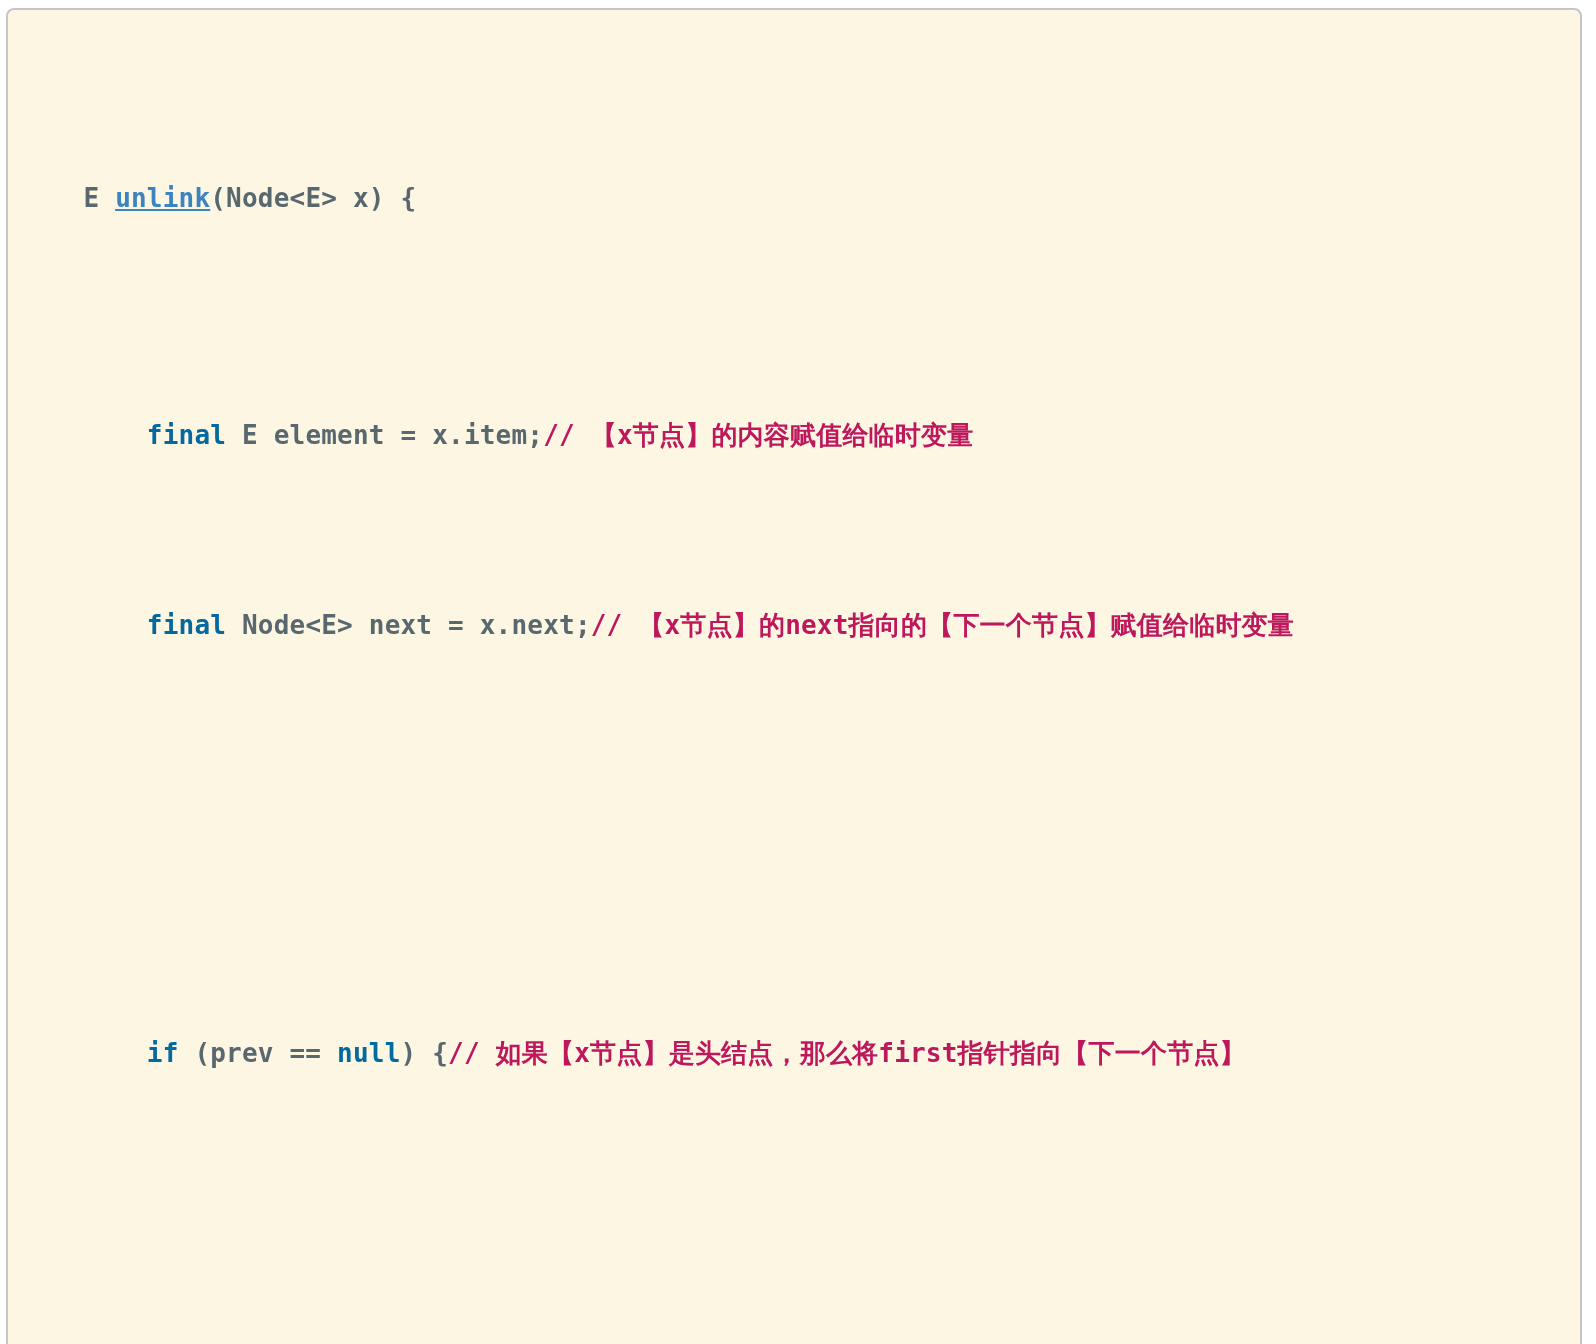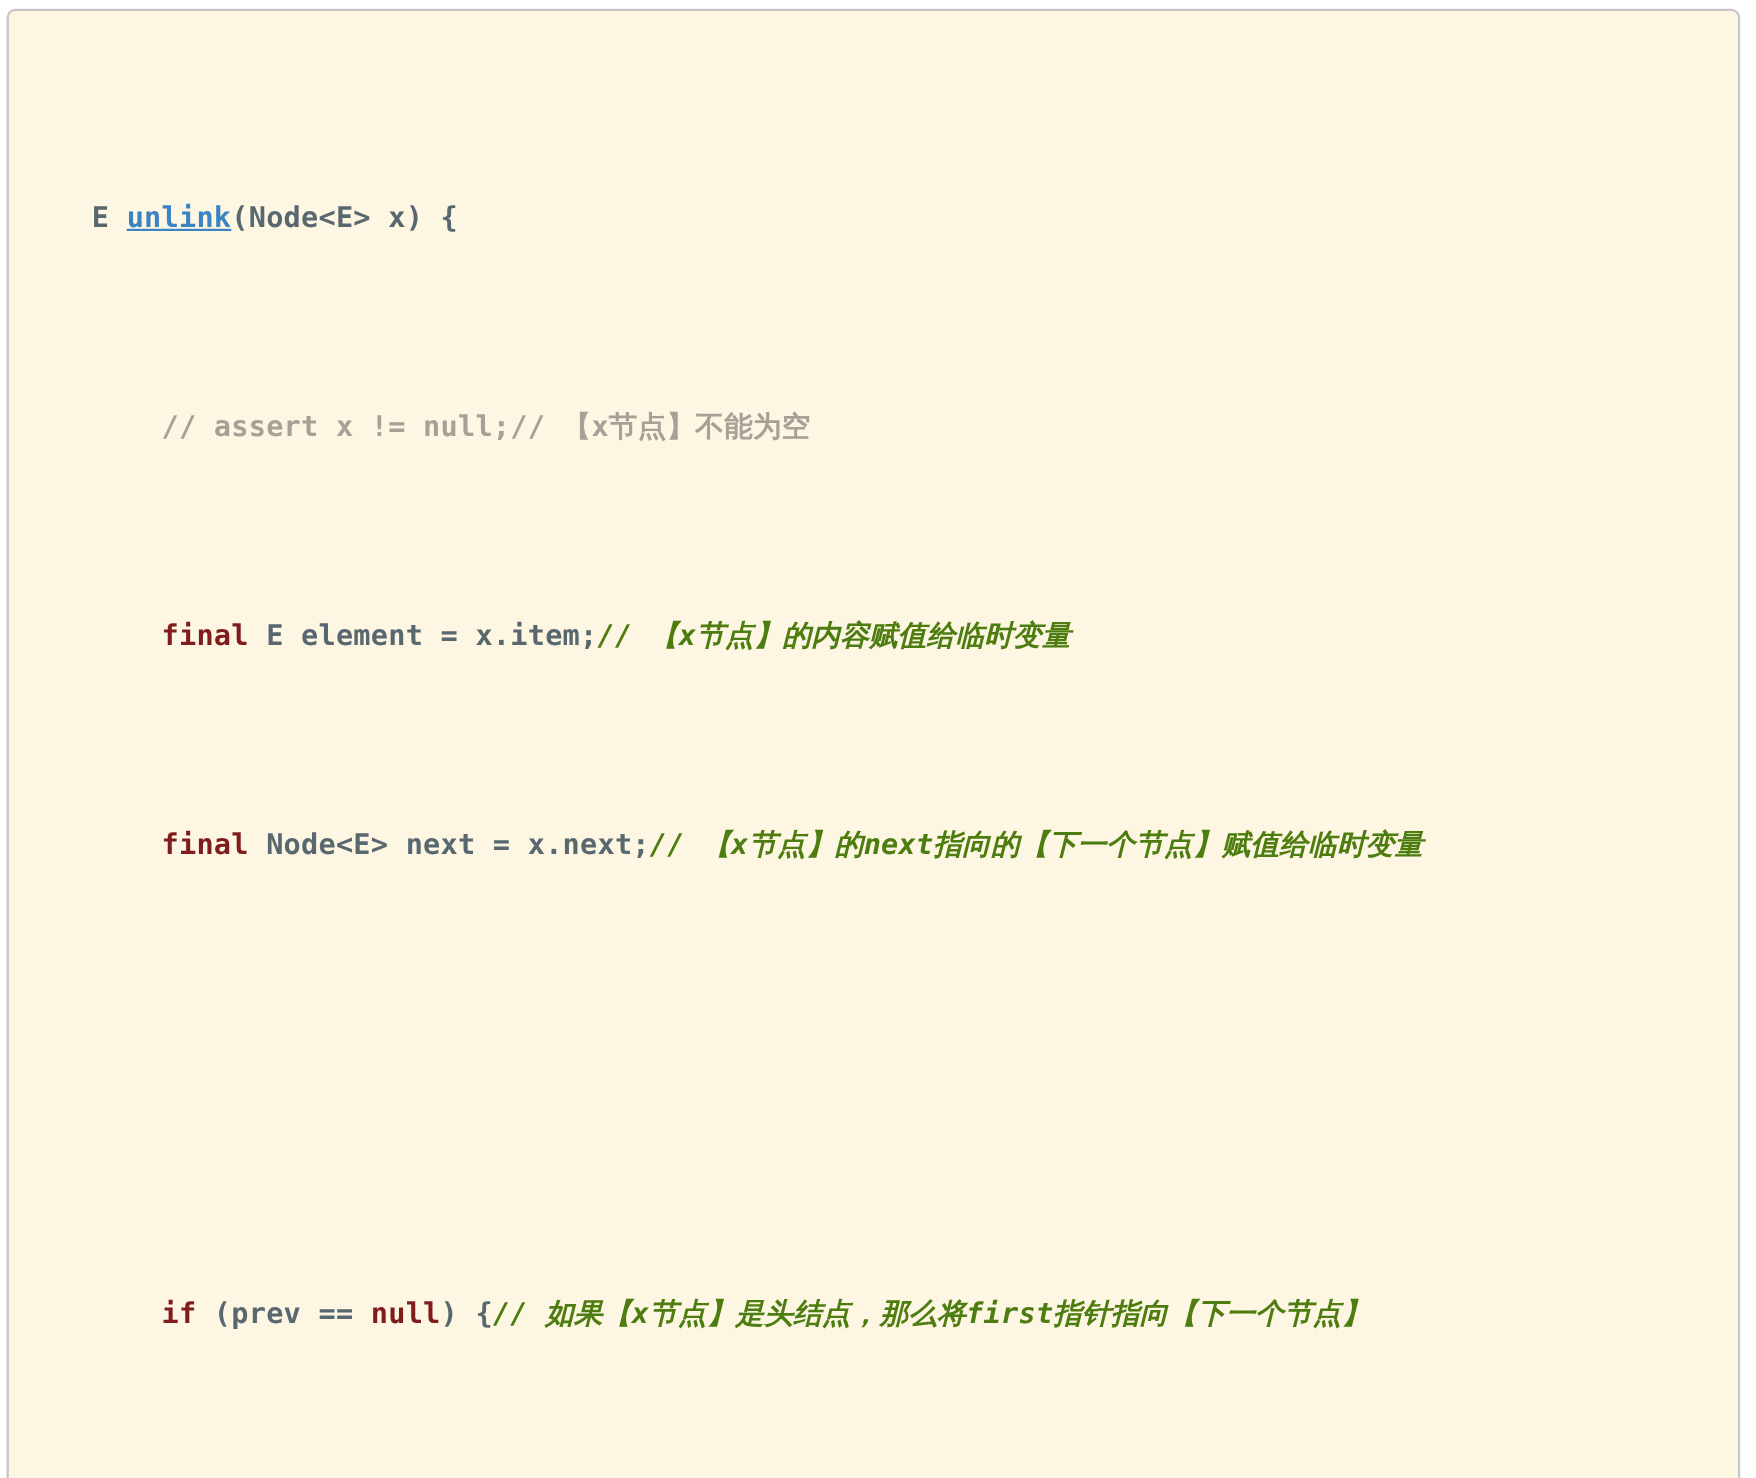--- a/index.html
+++ b/index.html
@@ -39,39 +39,38 @@
   .ln {
     display: block;
     min-height: 47.5px;
   }
 
   .ln.blank {
     min-height: 47.5px;
   }
 
   
-  .kw   { color: #7f1d1d; }   
+  .kw   { color: #0369a1; }   
   .fn   { color: #3b84c4; text-decoration: underline; }   
   .cd   { color: #59686f; }   
   .cm   { color: #a89f96; }   
-  .cmi  { color: #4d7c0f; font-style: italic; }   
+  .cmi  { color: #be185d; }   
 
   .cn, .cmi {
     font-family: "DejaVu Sans Mono", "Liberation Mono", monospace;
   }
 </style>
 </head>
 <body>
 
 <div id="code-block">
   <div id="code-lines">
 
     <span class="ln"><span class="cd">    </span><span class="cd">E </span><span class="fn">unlink</span><span class="cd">(Node&lt;E&gt; x) {</span></span>
 
-    <span class="ln"><span class="cd">        </span><span class="cm">// assert x != null;// 【x节点】不能为空</span></span>
 
     <span class="ln"><span class="cd">        </span><span class="kw">final</span><span class="cd"> E element = x.item;</span><span class="cmi">// 【x节点】的内容赋值给临时变量</span></span>
 
     <span class="ln"><span class="cd">        </span><span class="kw">final</span><span class="cd"> Node&lt;E&gt; next = x.next;</span><span class="cmi">// 【x节点】的next指向的【下一个节点】赋值给临时变量</span></span>
 
 
     <span class="ln blank"> </span>
 
     <span class="ln"><span class="cd">        </span><span class="kw">if</span><span class="cd"> (prev == </span><span class="kw">null</span><span class="cd">) {</span><span class="cmi">// 如果【x节点】是头结点，那么将first指针指向【下一个节点】</span></span>
 

